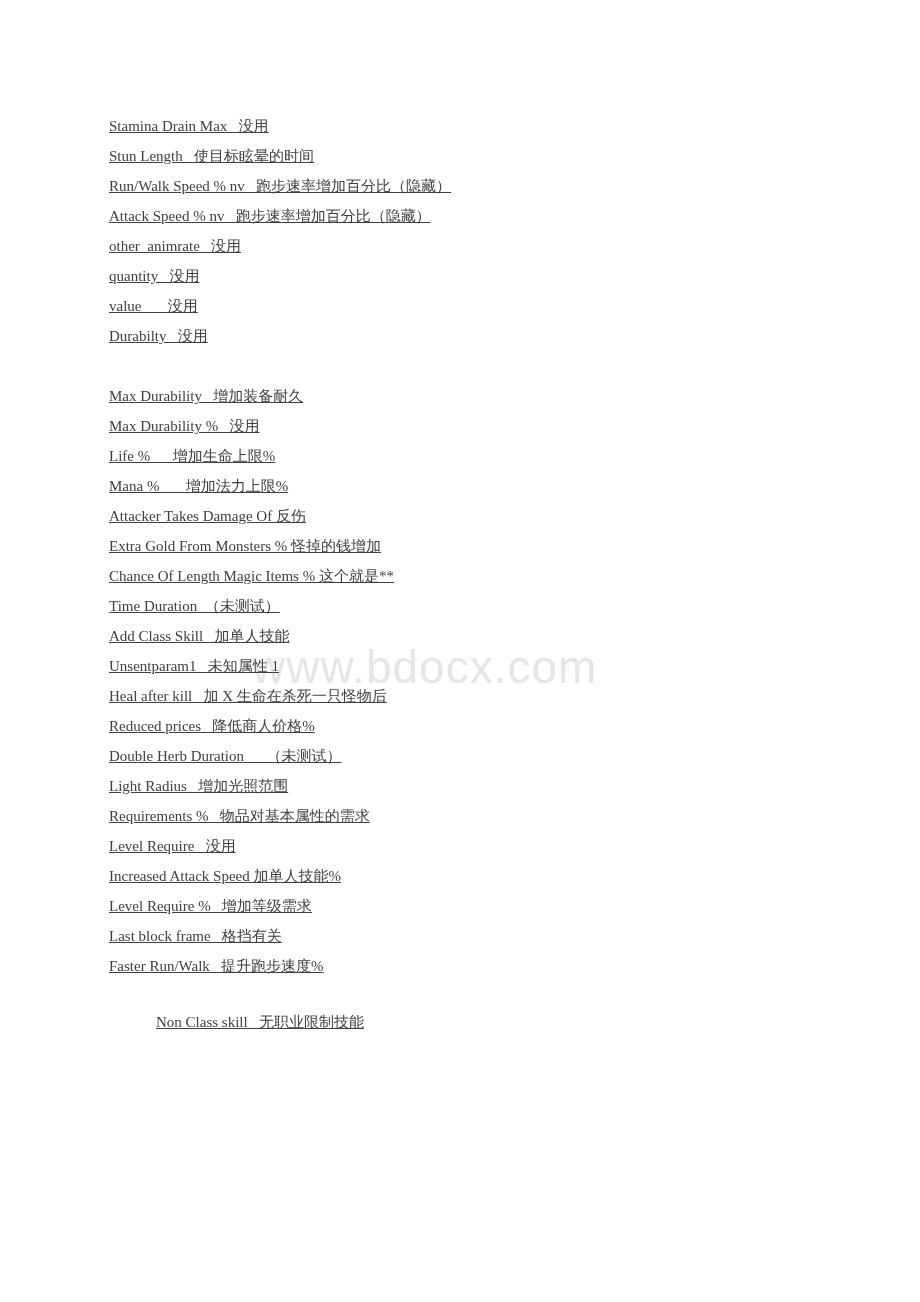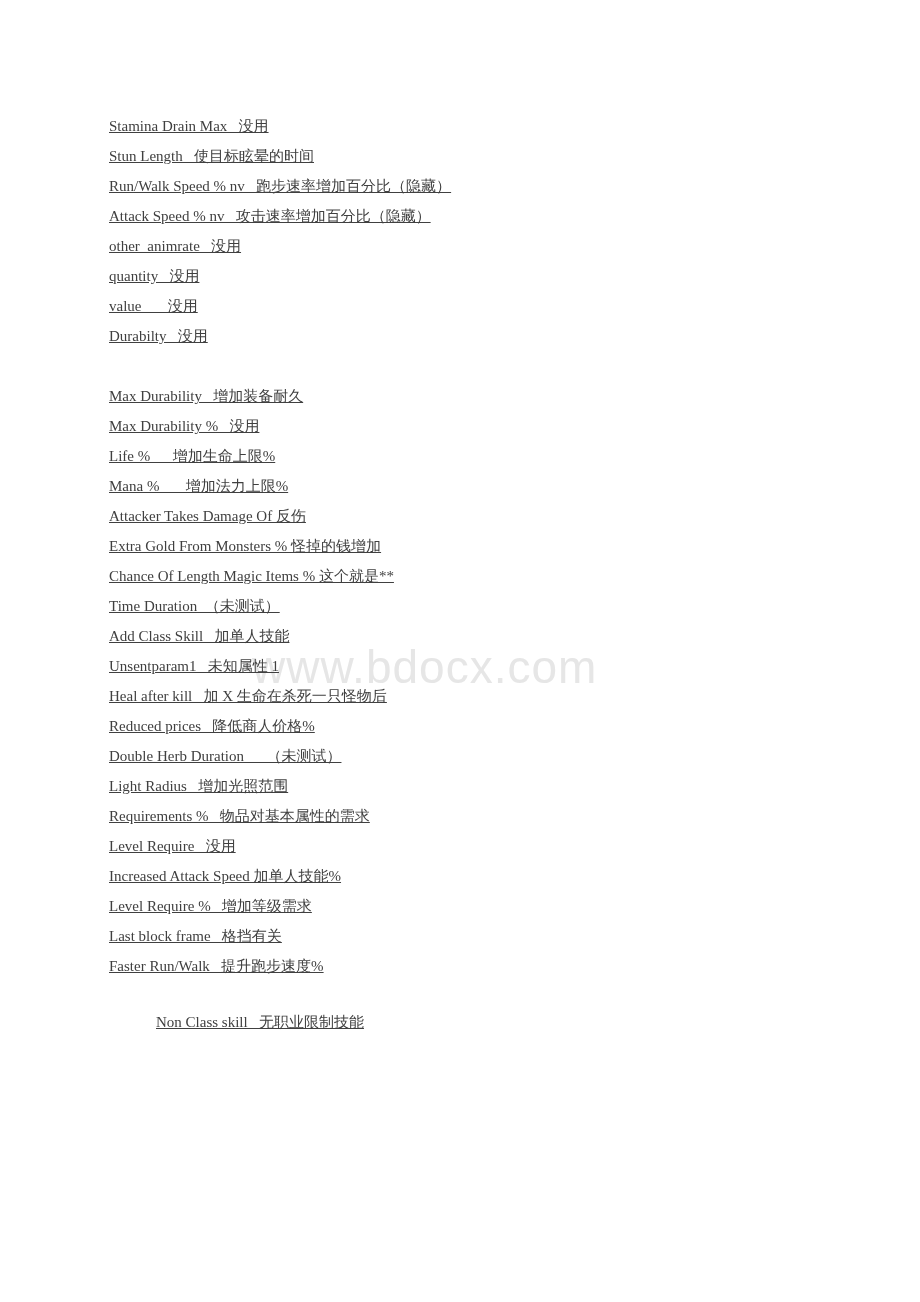--- a/index.html
+++ b/index.html
@@ -73,21 +73,21 @@
 <div class="page">
 
   <div class="watermark">www.bdocx.com</div>
 
   <div class="content">
 
     <div>
       <div class="line">Stamina Drain Max   没用</div>
       <div class="line">Stun Length   使目标眩晕的时间</div>
       <div class="line">Run/Walk Speed % nv   跑步速率增加百分比（隐藏）</div>
-      <div class="line">Attack Speed % nv   攻击速率增加百分比（隐藏）</div>
+      <div class="line">Attack Speed % nv   跑步速率增加百分比（隐藏）</div>
       <div class="line">other_animrate   没用</div>
       <div class="line">quantity   没用</div>
       <div class="line">value       没用</div>
       <div class="line">Durabilty   没用</div>
     </div>
 
     <div class="spacer"></div>
 
     <div>
       <div class="line">Max Durability   增加装备耐久</div>

